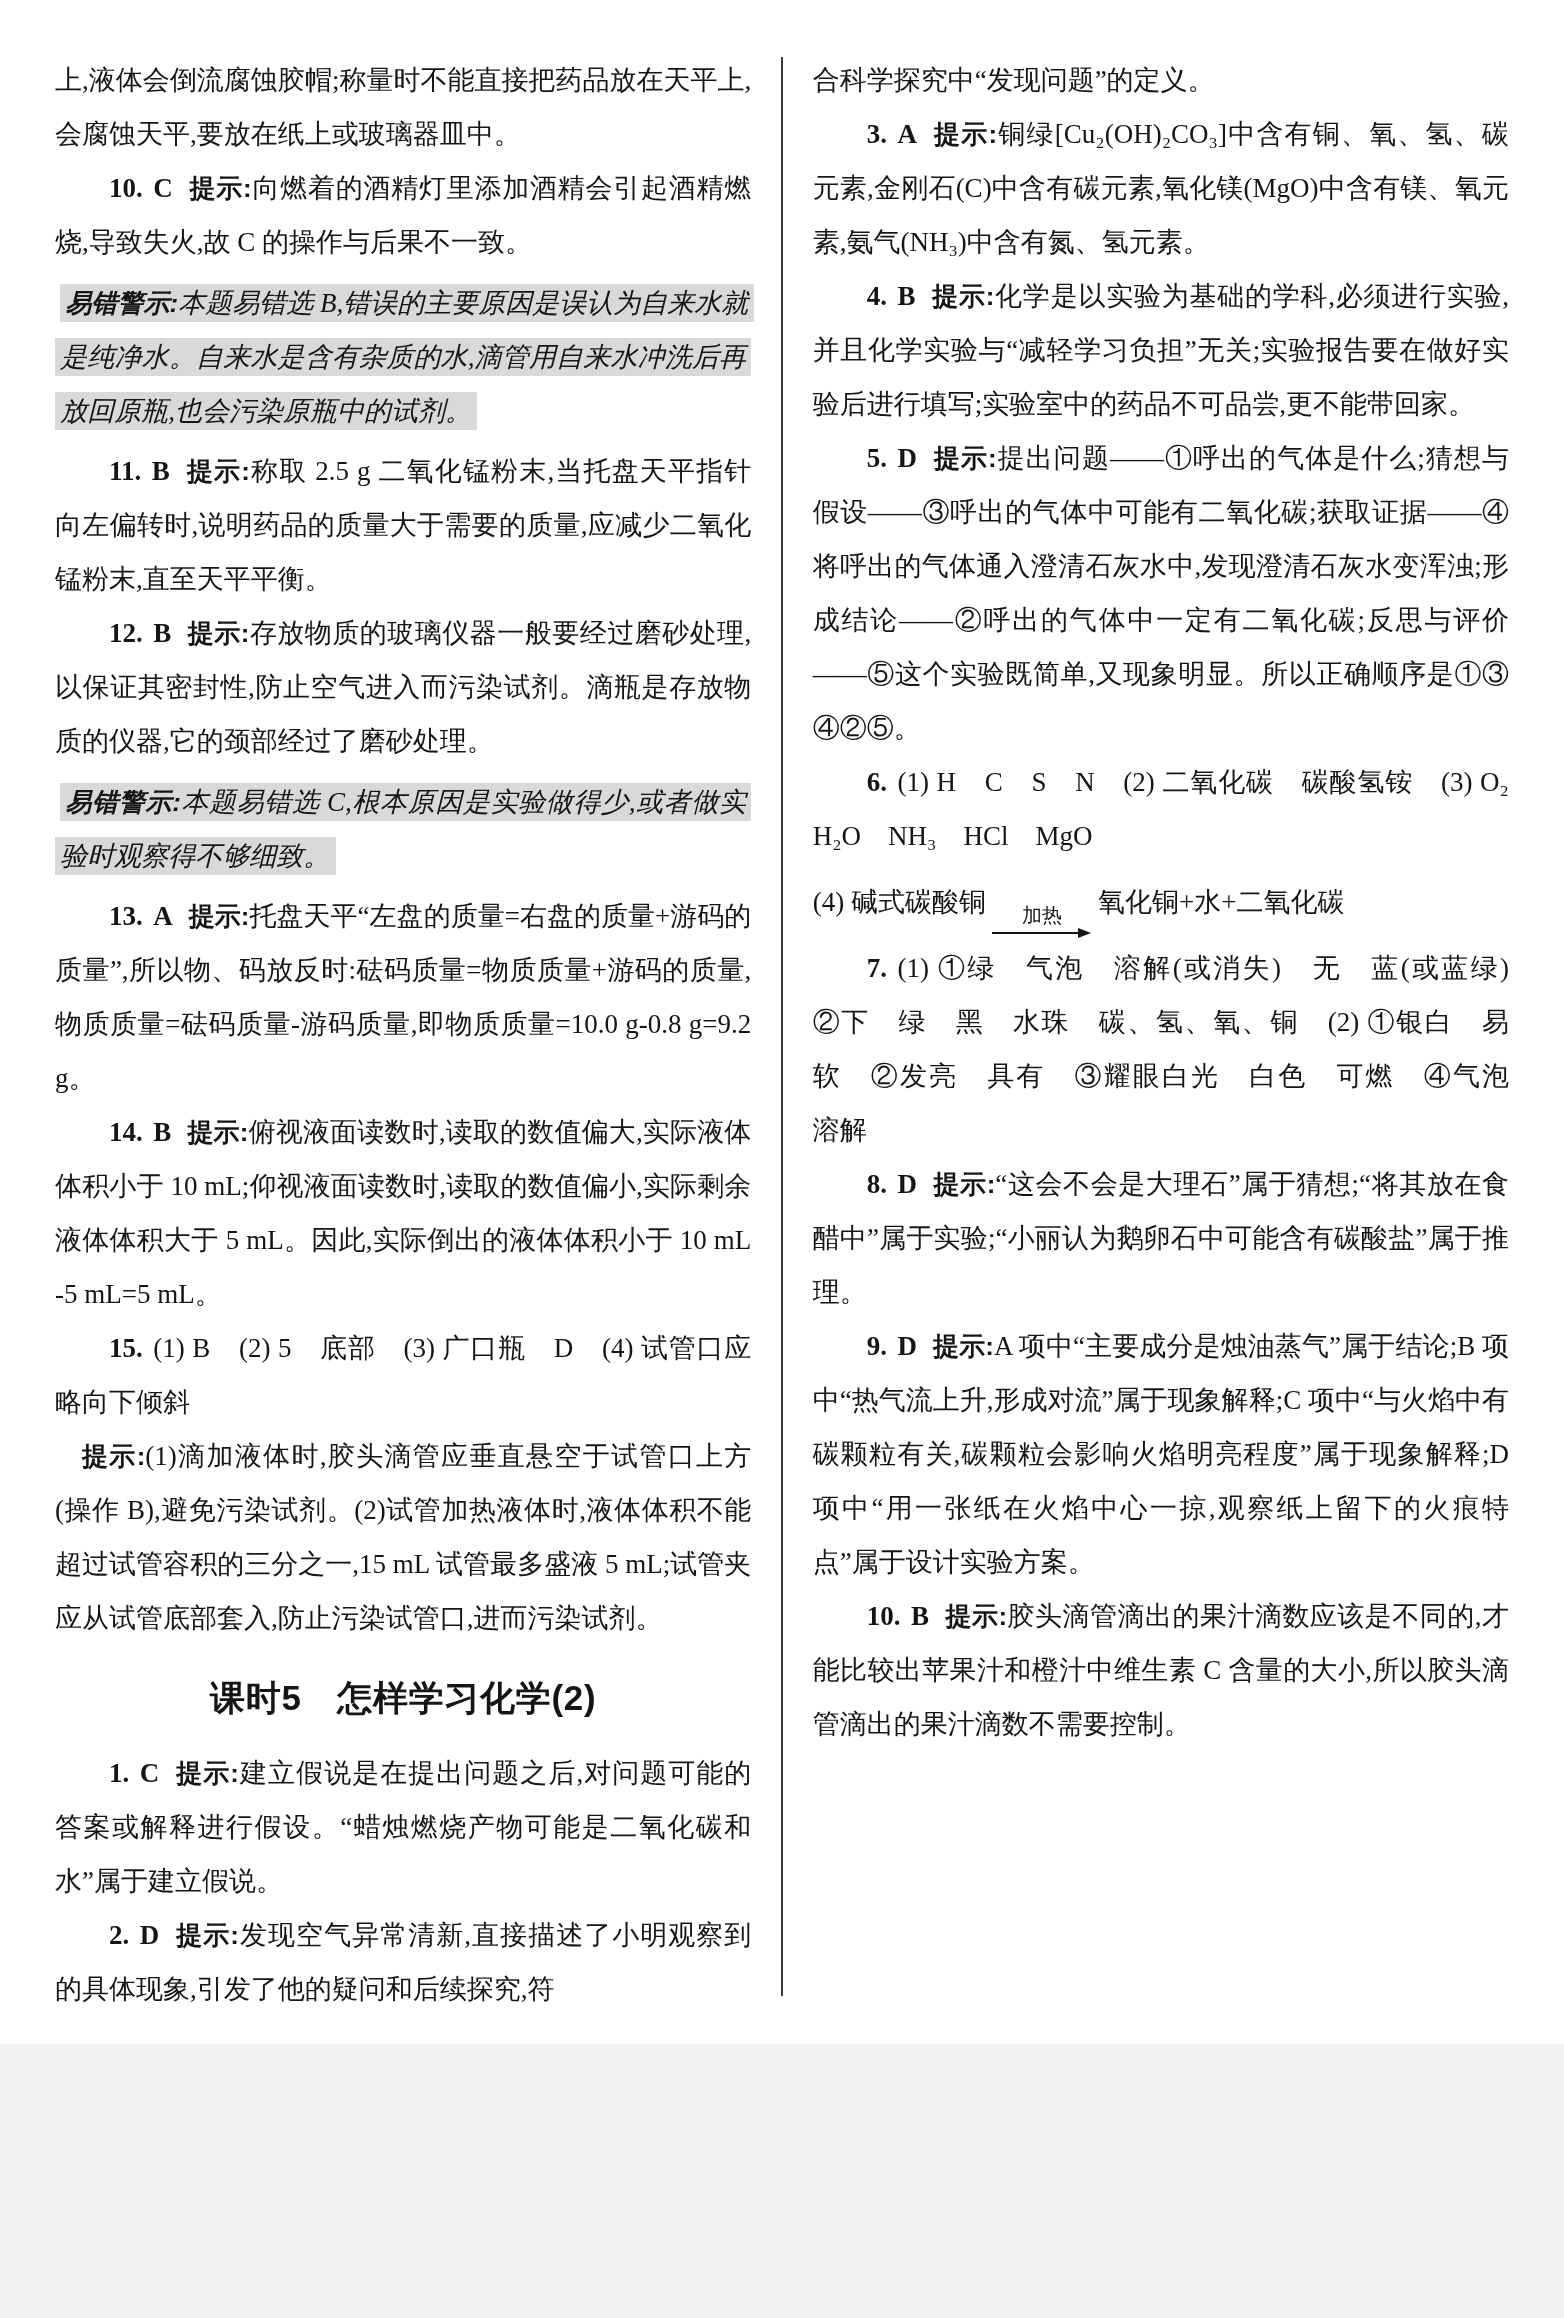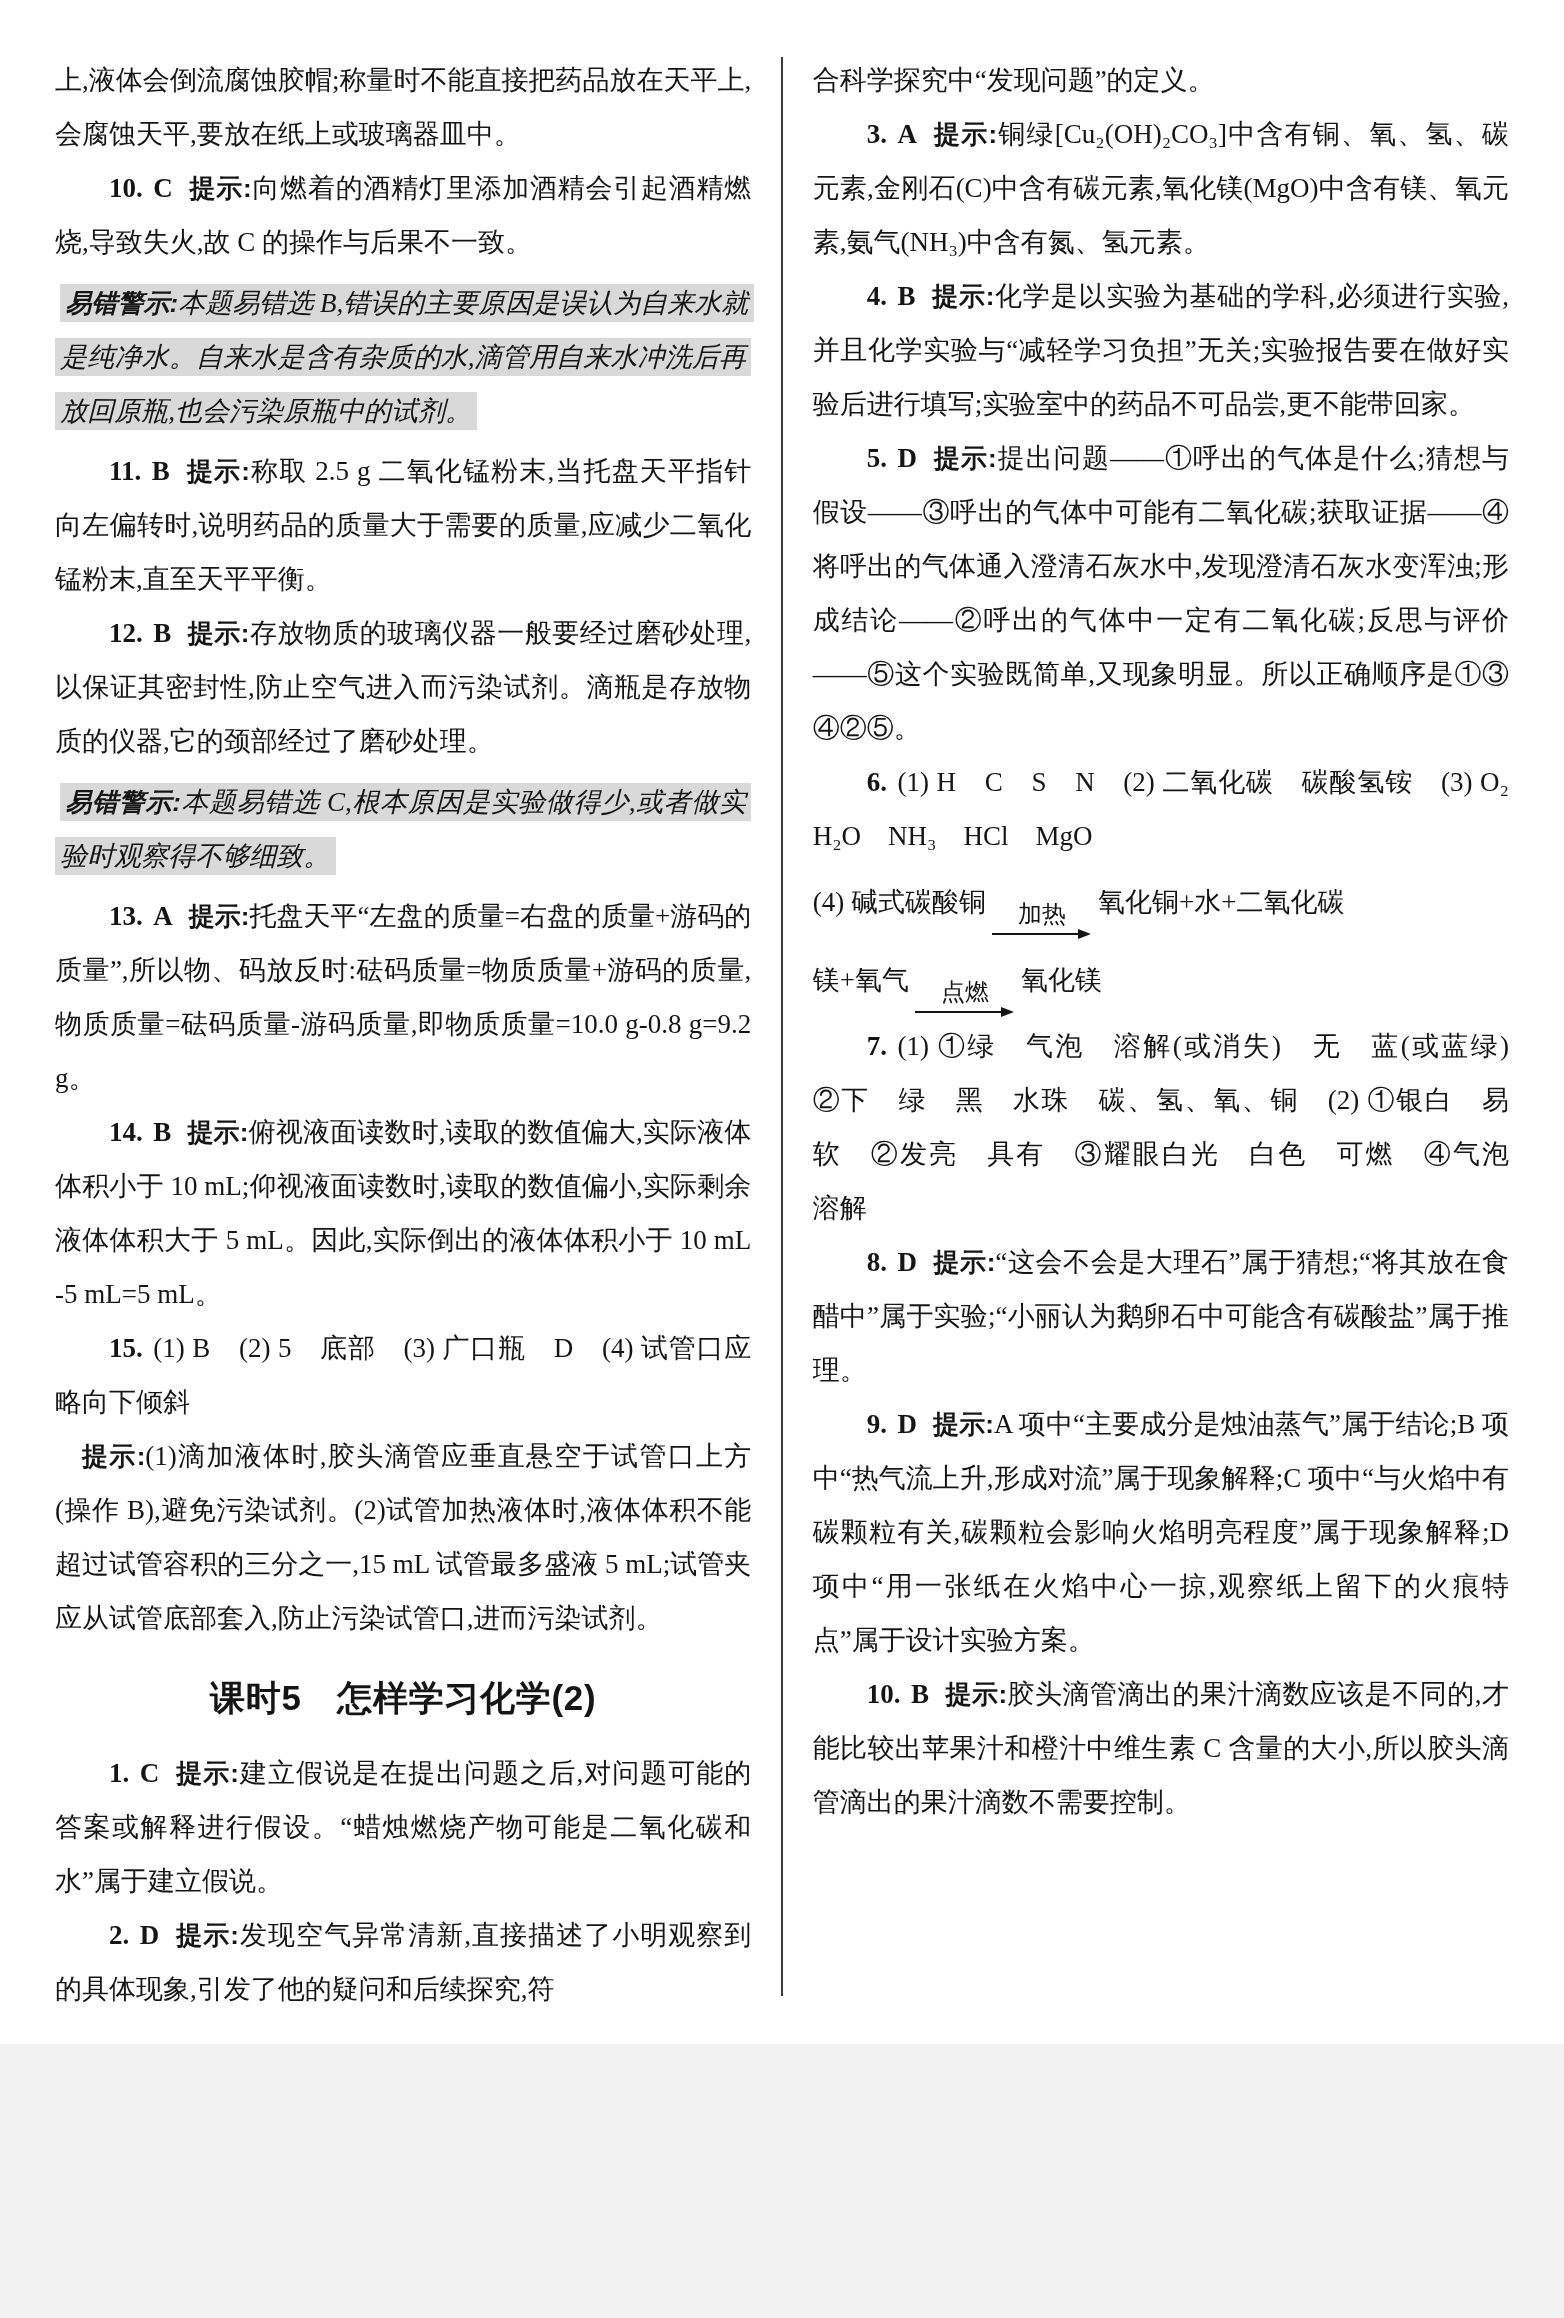--- a/index.html
+++ b/index.html
@@ -76,21 +76,21 @@
     text-indent: 0;
     word-break: keep-all;
   }
   .rxn {
     display: inline-flex;
     flex-direction: column;
     align-items: center;
     margin: 0 6.6px;
     vertical-align: -10.5px;
   }
-  .rxn-cond { font-size: 24px; line-height: 1; margin-bottom: 3.3px; font-family: "Liberation Serif", serif; }
+  .rxn-cond { font-size: 20px; line-height: 1; margin-bottom: 3.3px; font-family: "Liberation Serif", serif; }
   .rxn-arrow { position: relative; width: 99px; height: 10.5px; }
   .rxn-arrow::before {
     content: ""; position: absolute; left: 0; right: 6.6px; top: 4.6px;
     height: 2px; background: #151515;
   }
   .rxn-arrow::after {
     content: ""; position: absolute; right: 0; top: 0;
     width: 0; height: 0;
     border-left: 13px solid #151515;
     border-top: 5.3px solid transparent;
@@ -152,24 +152,20 @@
 
       <p class="para answer"><span class="num">5.</span><span class="ans">D</span><span class="hint-label">提示:</span><span>提出问题——①呼出的气体是什么;猜想与假设——③呼出的气体中可能有二氧化碳;获取证据——④将呼出的气体通入澄清石灰水中,发现澄清石灰水变浑浊;形成结论——②呼出的气体中一定有二氧化碳;反思与评价——⑤这个实验既简单,又现象明显。所以正确顺序是①③④②⑤。</span></p>
 
       <p class="para answer"><span class="num">6.</span><span>(1) H　C　S　N　(2) 二氧化碳　碳酸氢铵　(3) O₂　H₂O　NH₃　HCl　MgO</span></p>
 
       <p class="para eq-line"><span>(4) 碱式碳酸铜</span><span class="rxn">
             <span class="rxn-cond">加热</span>
             <span class="rxn-arrow"></span>
           </span><span>氧化铜+水+二氧化碳</span></p>
 
-      <p class="para eq-line"><span>镁+氧气</span><span class="rxn">
-            <span class="rxn-cond">点燃</span>
-            <span class="rxn-arrow"></span>
-          </span><span>氧化镁</span></p>
 
       <p class="para answer"><span class="num">7.</span><span>(1) ①绿　气泡　溶解(或消失)　无　蓝(或蓝绿)　②下　绿　黑　水珠　碳、氢、氧、铜　(2) ①银白　易　软　②发亮　具有　③耀眼白光　白色　可燃　④气泡　溶解</span></p>
 
       <p class="para answer"><span class="num">8.</span><span class="ans">D</span><span class="hint-label">提示:</span><span>“这会不会是大理石”属于猜想;“将其放在食醋中”属于实验;“小丽认为鹅卵石中可能含有碳酸盐”属于推理。</span></p>
 
       <p class="para answer"><span class="num">9.</span><span class="ans">D</span><span class="hint-label">提示:</span><span>A 项中“主要成分是烛油蒸气”属于结论;B 项中“热气流上升,形成对流”属于现象解释;C 项中“与火焰中有碳颗粒有关,碳颗粒会影响火焰明亮程度”属于现象解释;D 项中“用一张纸在火焰中心一掠,观察纸上留下的火痕特点”属于设计实验方案。</span></p>
 
       <p class="para answer"><span class="num">10.</span><span class="ans">B</span><span class="hint-label">提示:</span><span>胶头滴管滴出的果汁滴数应该是不同的,才能比较出苹果汁和橙汁中维生素 C 含量的大小,所以胶头滴管滴出的果汁滴数不需要控制。</span></p>
 
     </div>

